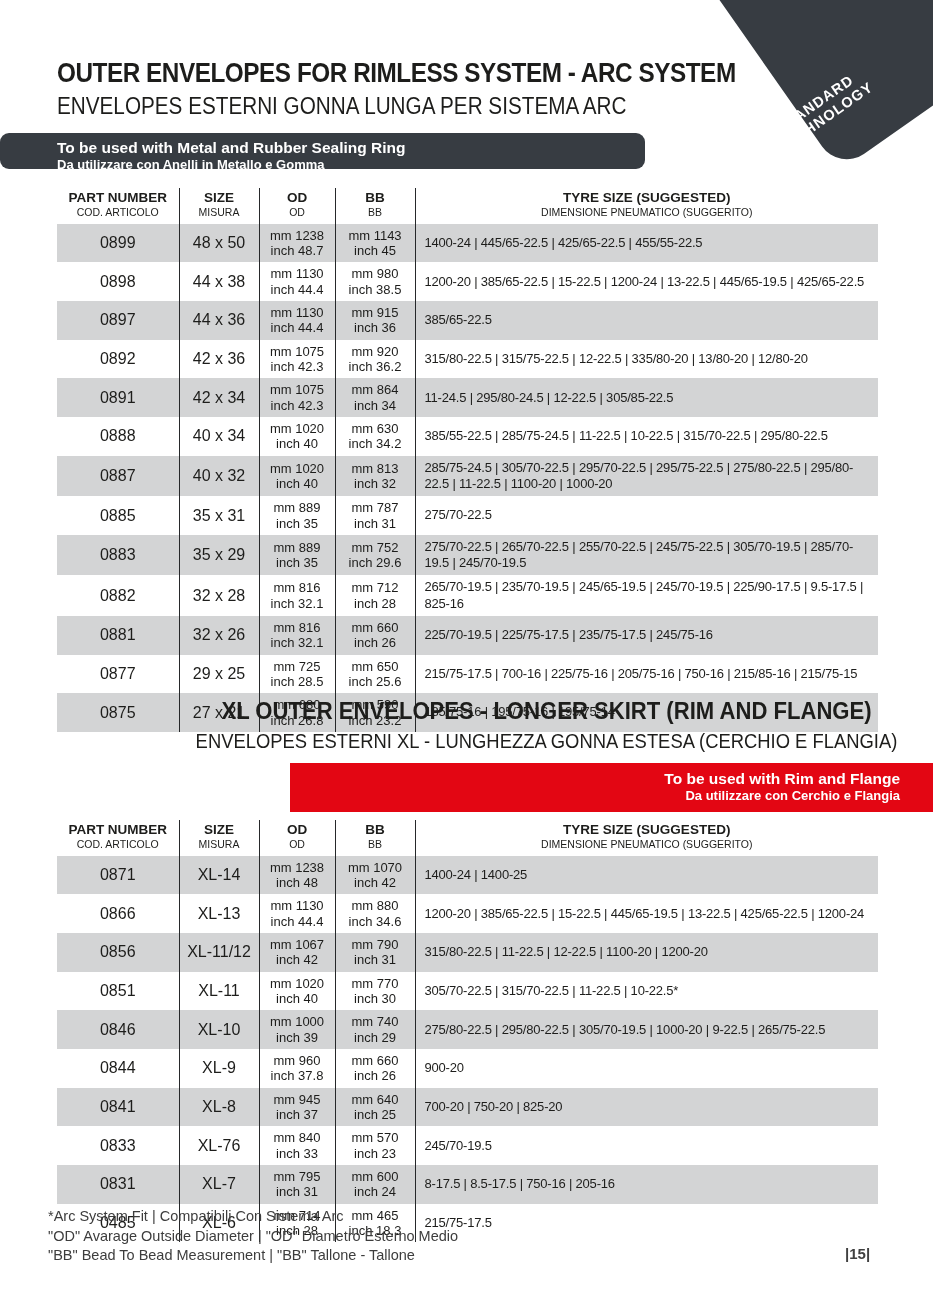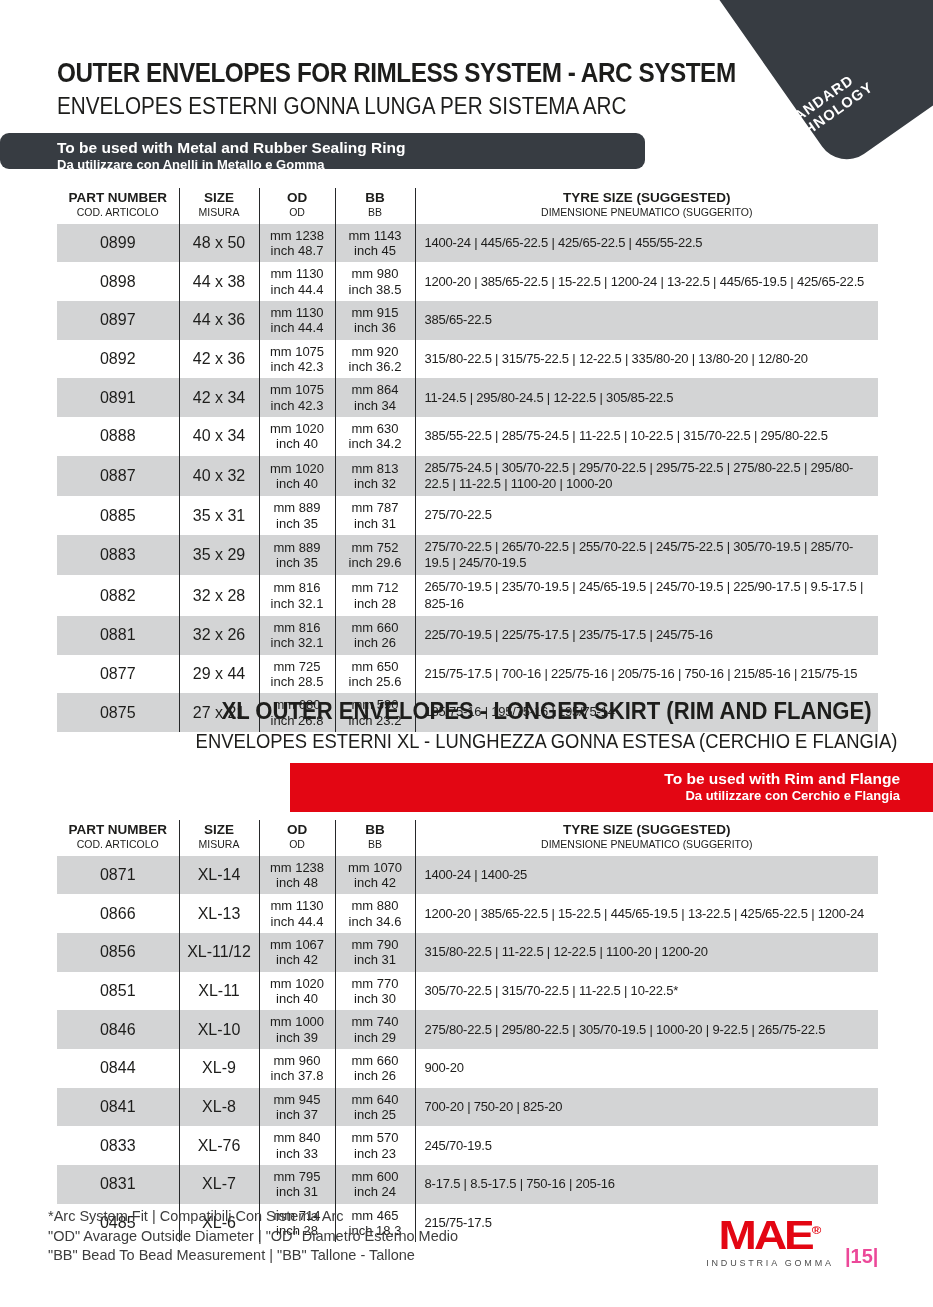--- a/index.html
+++ b/index.html
@@ -69,21 +69,21 @@
   }
   
   .footnotes{position:absolute;left:48px;top:1207px;font-size:14.5px;color:#3d3d3d;}
   .fn-arc{margin:0 0 9px 0;}
   .fn-line{margin:0;line-height:1.35;}
   .logo{position:absolute;left:703px;top:1218px;width:134px;text-align:center;}
   .mae{font-size:46px;font-weight:bold;color:var(--red);letter-spacing:-3px;line-height:0.85;
     transform:scaleY(.88);transform-origin:top center;}
   .mae sup{font-size:13px;letter-spacing:0;vertical-align:super;}
   .mae-sub{margin-top:1px;font-size:9px;letter-spacing:2.8px;color:#4d4d4d;white-space:nowrap;}
-  .page-num{position:absolute;left:845px;top:1245px;font-size:20px;font-weight:bold;color:#ec4899;}
+  .page-num{position:absolute;left:845px;top:1245px;font-size:15px;font-weight:bold;color:#404040;}
 </style>
 </head>
 <body>
 
 <div class="page">
 
   <div class="corner-badge"></div>
   <div class="corner-badge-text">
     <div>STANDARD</div>
     <div>TECHNOLOGY</div>
@@ -269,21 +269,21 @@
               <div class="dim-line">inch 32.1</div>
             </td>
             <td class="c-dim">
               <div class="dim-line">mm 660</div>
               <div class="dim-line">inch 26</div>
             </td>
             <td class="c-tyre">225/70-19.5 | 225/75-17.5 | 235/75-17.5 | 245/75-16</td>
           </tr>
           <tr>
             <td class="c-part">0877</td>
-            <td class="c-size">29 x 44</td>
+            <td class="c-size">29 x 25</td>
             <td class="c-dim">
               <div class="dim-line">mm 725</div>
               <div class="dim-line">inch 28.5</div>
             </td>
             <td class="c-dim">
               <div class="dim-line">mm 650</div>
               <div class="dim-line">inch 25.6</div>
             </td>
             <td class="c-tyre">215/75-17.5 | 700-16 | 225/75-16 | 205/75-16 | 750-16 | 215/85-16 | 215/75-15</td>
           </tr>
@@ -481,19 +481,15 @@
         </tbody>
       </table>
   </div>
 
   <div class="footnotes">
     <p class="fn-arc fn-line">*Arc System Fit | Compatibili Con Sistema Arc</p>
     <p class="fn-line">"OD" Avarage Outside Diameter | "OD" Diametro Esterno Medio</p>
     <p class="fn-line">"BB" Bead To Bead Measurement | "BB" Tallone - Tallone</p>
   </div>
 
-  <div class="logo">
-    <div class="mae"><span>MAE</span><sup>®</sup></div>
-    <div class="mae-sub">INDUSTRIA GOMMA</div>
-  </div>
   <div class="page-num">|15|</div>
 
 </div>
 
 </body></html>

